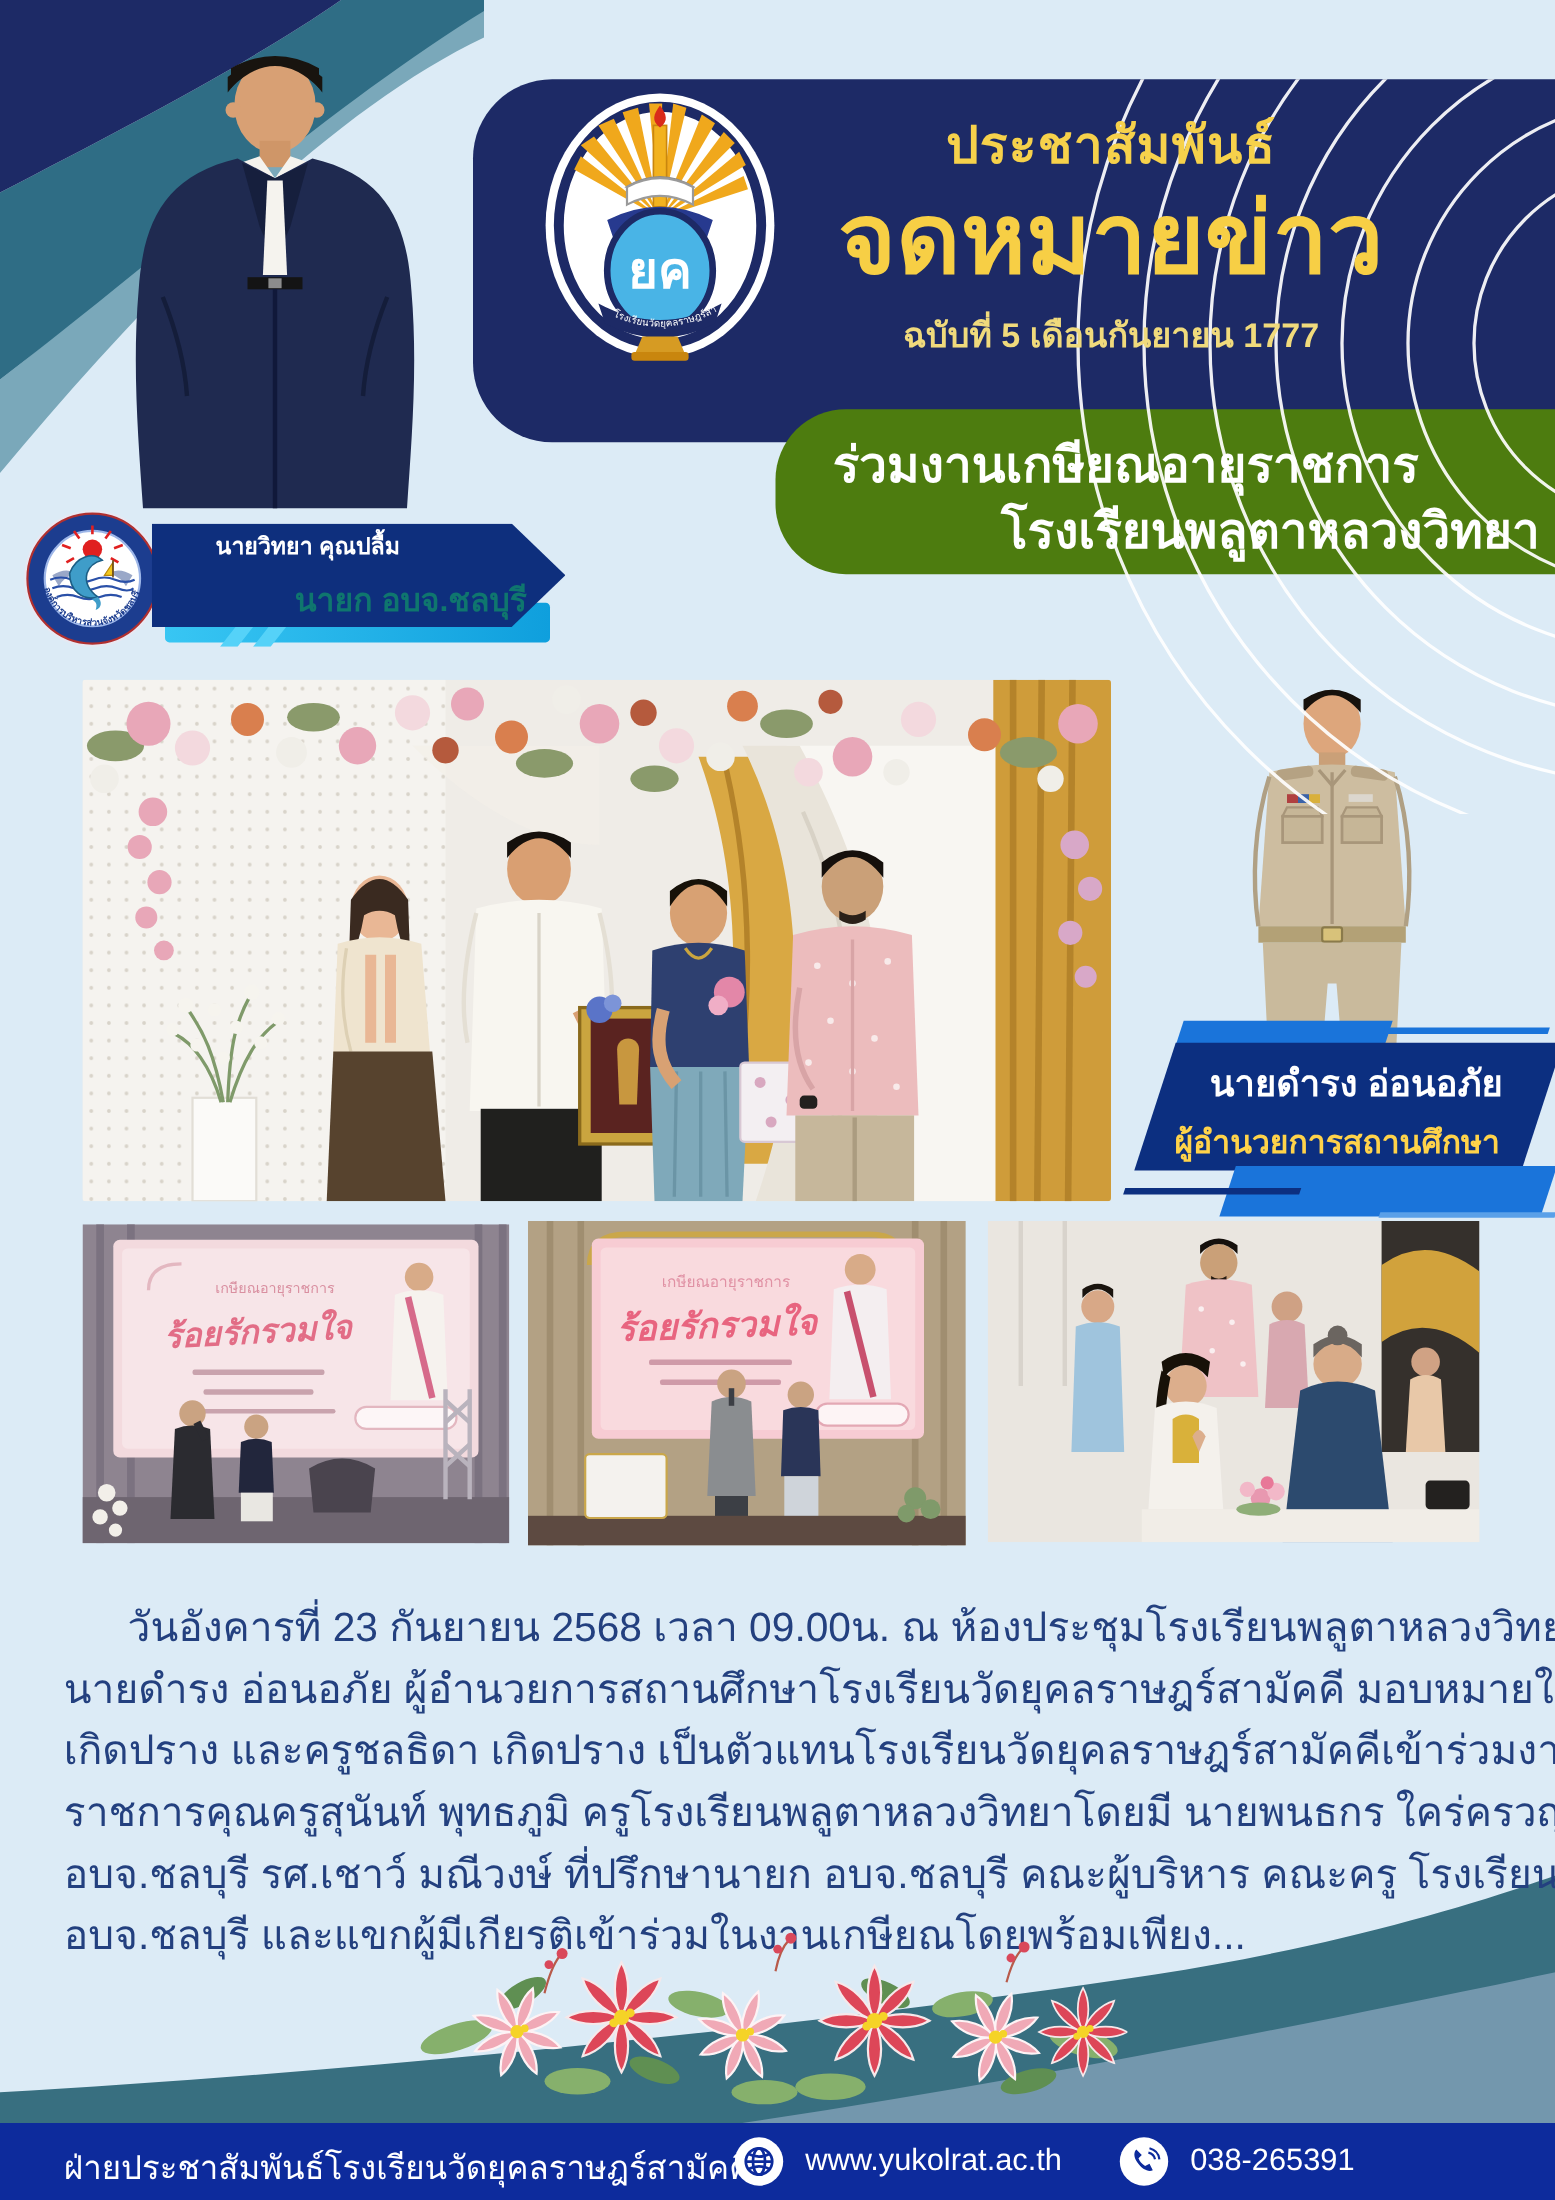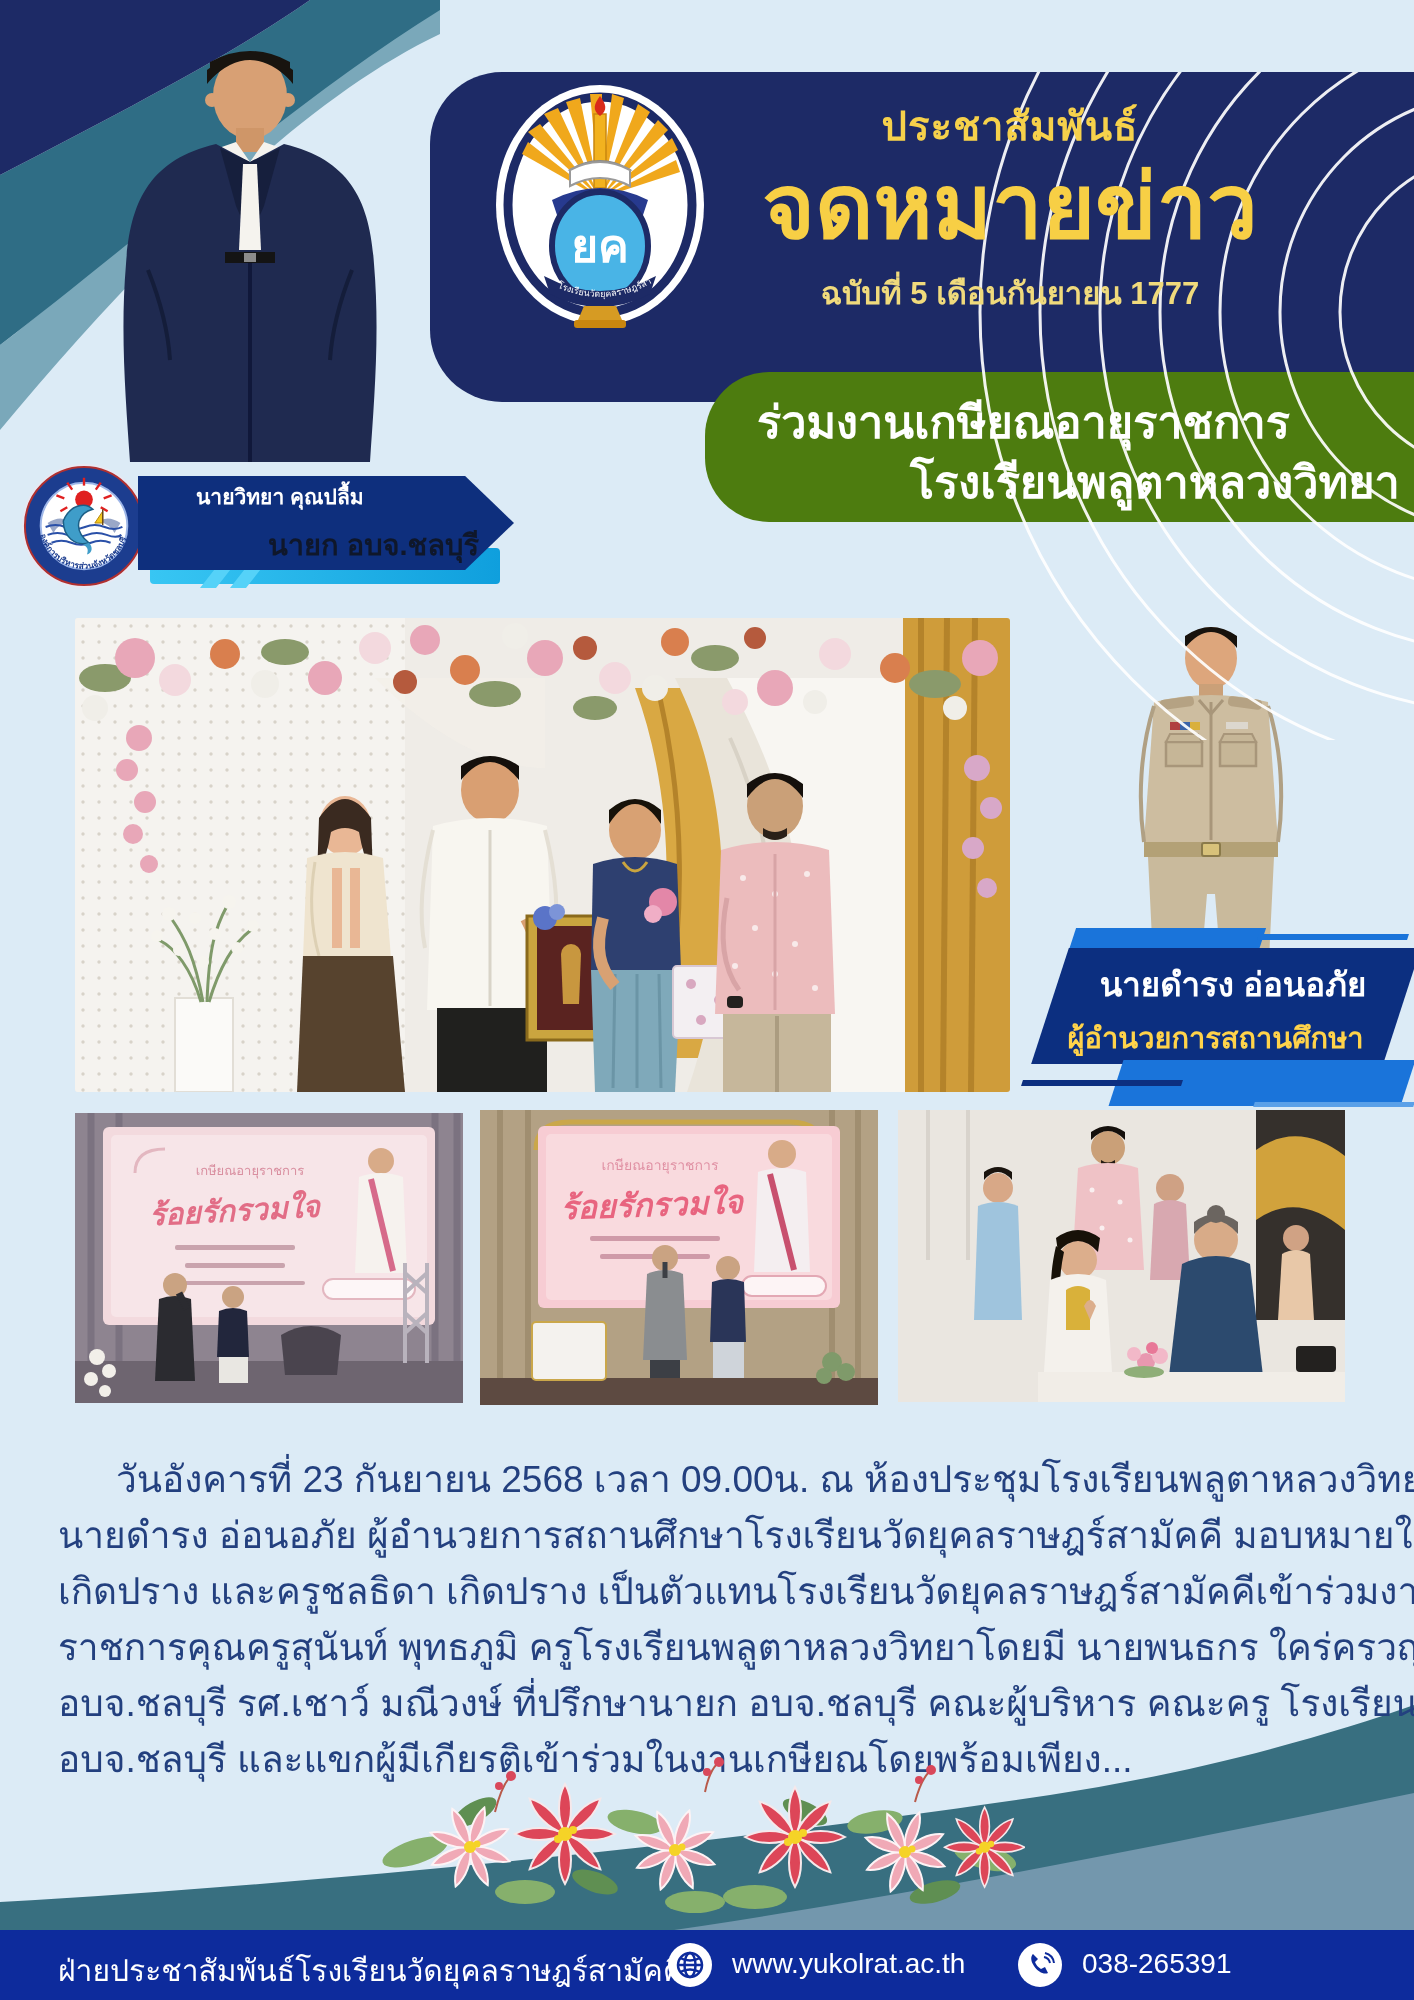--- a/index.html
+++ b/index.html
@@ -5,39 +5,39 @@
   html,body{margin:0;padding:0;}
   .page{position:relative;width:1414px;height:2000px;background:#dcebf6;overflow:hidden;
         font-family:"Liberation Sans","DejaVu Sans",sans-serif;}
   .abs{position:absolute;}
   
   .header-card{left:430px;top:72px;width:984px;height:330px;background:#1d2a66;
                border-radius:72px 0 0 72px;z-index:2;}
   .arcs{left:880px;top:72px;width:534px;height:668px;z-index:3;pointer-events:none;}
   .logo-wrap{left:492px;top:80px;width:216px;height:250px;z-index:4;}
   .header-text{left:660px;top:94px;width:700px;text-align:center;z-index:4;color:#f6d14b;}
-  .h-kicker{font-size:40px;font-weight:bold;letter-spacing:1px;}
+  .h-kicker{font-size:47px;font-weight:bold;letter-spacing:1px;}
   .h-title{font-size:90px;font-weight:bold;line-height:98px;color:#f7cf45;}
   .h-school{font-size:34px;font-weight:bold;margin-top:8px;color:#f3cd4a;}
   .h-issue{font-size:31px;font-weight:bold;margin-top:12px;color:#f0da7c;}
   
   .event-banner{left:705px;top:372px;width:709px;height:150px;background:#4d7c0f;
                 border-radius:64px 0 0 64px;z-index:2;color:#fff;}
   .eb1{position:absolute;left:52px;top:14px;font-size:45px;font-weight:bold;}
   .eb2{position:absolute;left:205px;top:74px;font-size:45px;font-weight:bold;}
   
   .hero{left:0;top:0;width:440px;height:470px;z-index:1;}
   .pao-seal{left:20px;top:462px;width:128px;height:128px;z-index:4;}
   .name-banner{left:138px;top:472px;width:400px;height:120px;z-index:4;}
   .nb-cyan{position:absolute;left:12px;top:76px;width:350px;height:36px;border-radius:4px;
            background:linear-gradient(90deg,#38c6f3,#0f9fdd);}
   .nb-main{position:absolute;left:0;top:4px;width:376px;height:94px;background:#0e2f7d;
            clip-path:polygon(0 0,87% 0,100% 50%,87% 100%,0 100%);}
   .nb-name{position:absolute;left:58px;top:8px;font-size:21px;font-weight:bold;color:#fff;}
-  .nb-title{position:absolute;left:130px;top:50px;font-size:29px;font-weight:bold;color:#0f172a;}
+  .nb-title{position:absolute;left:130px;top:50px;font-size:29px;font-weight:bold;color:#0f766e;}
   .nb-chev{position:absolute;left:62px;top:70px;width:70px;height:46px;}
   
   .main-photo{left:75px;top:618px;width:935px;height:474px;z-index:2;border-radius:3px;overflow:hidden;}
   .uniform-man{left:1080px;top:610px;width:262px;height:402px;z-index:2;}
   .director-badge{left:1040px;top:912px;width:374px;height:200px;z-index:3;}
   .db-skew{position:absolute;transform:skewX(-18deg);}
   .db-acc1{left:26px;top:16px;width:190px;height:62px;background:#1a74da;}
   .db-line1{left:218px;top:22px;width:150px;height:6px;background:#1a74da;}
   .db-main{left:10px;top:36px;width:352px;height:116px;background:#0c2f80;text-align:center;}
   .db-name{font-size:33px;font-weight:bold;color:#fff;margin-top:10px;transform:skewX(18deg);}

